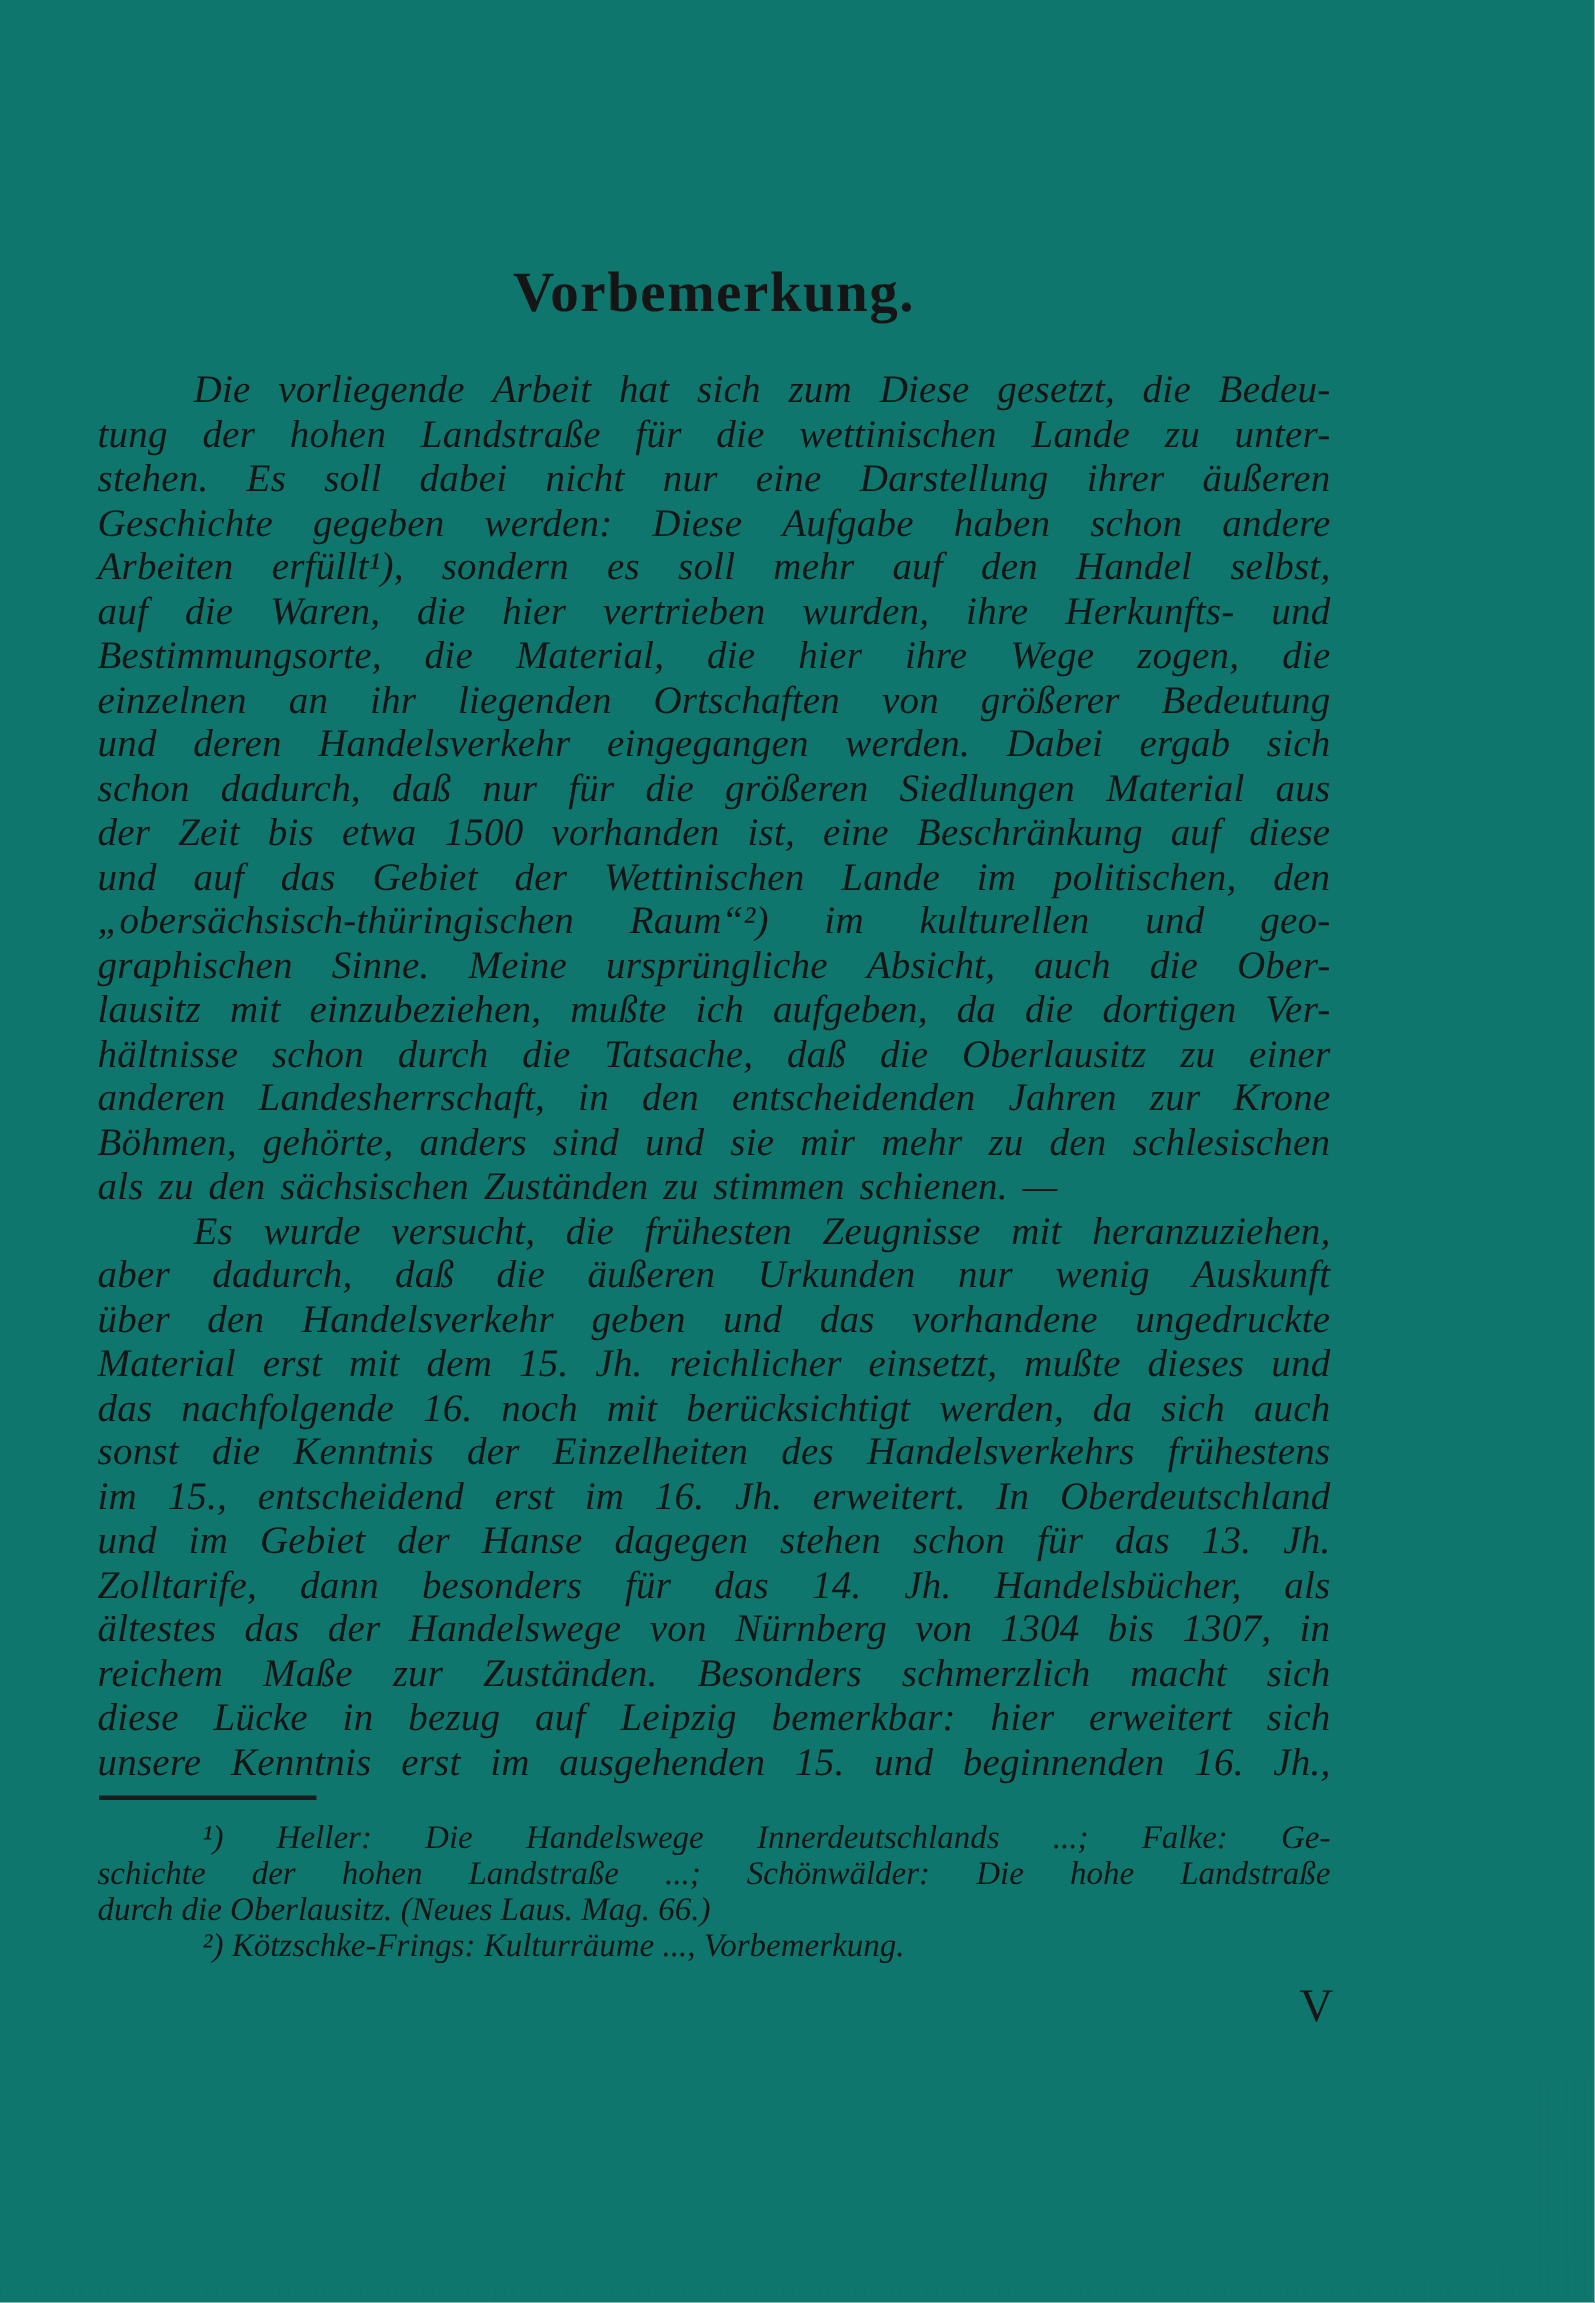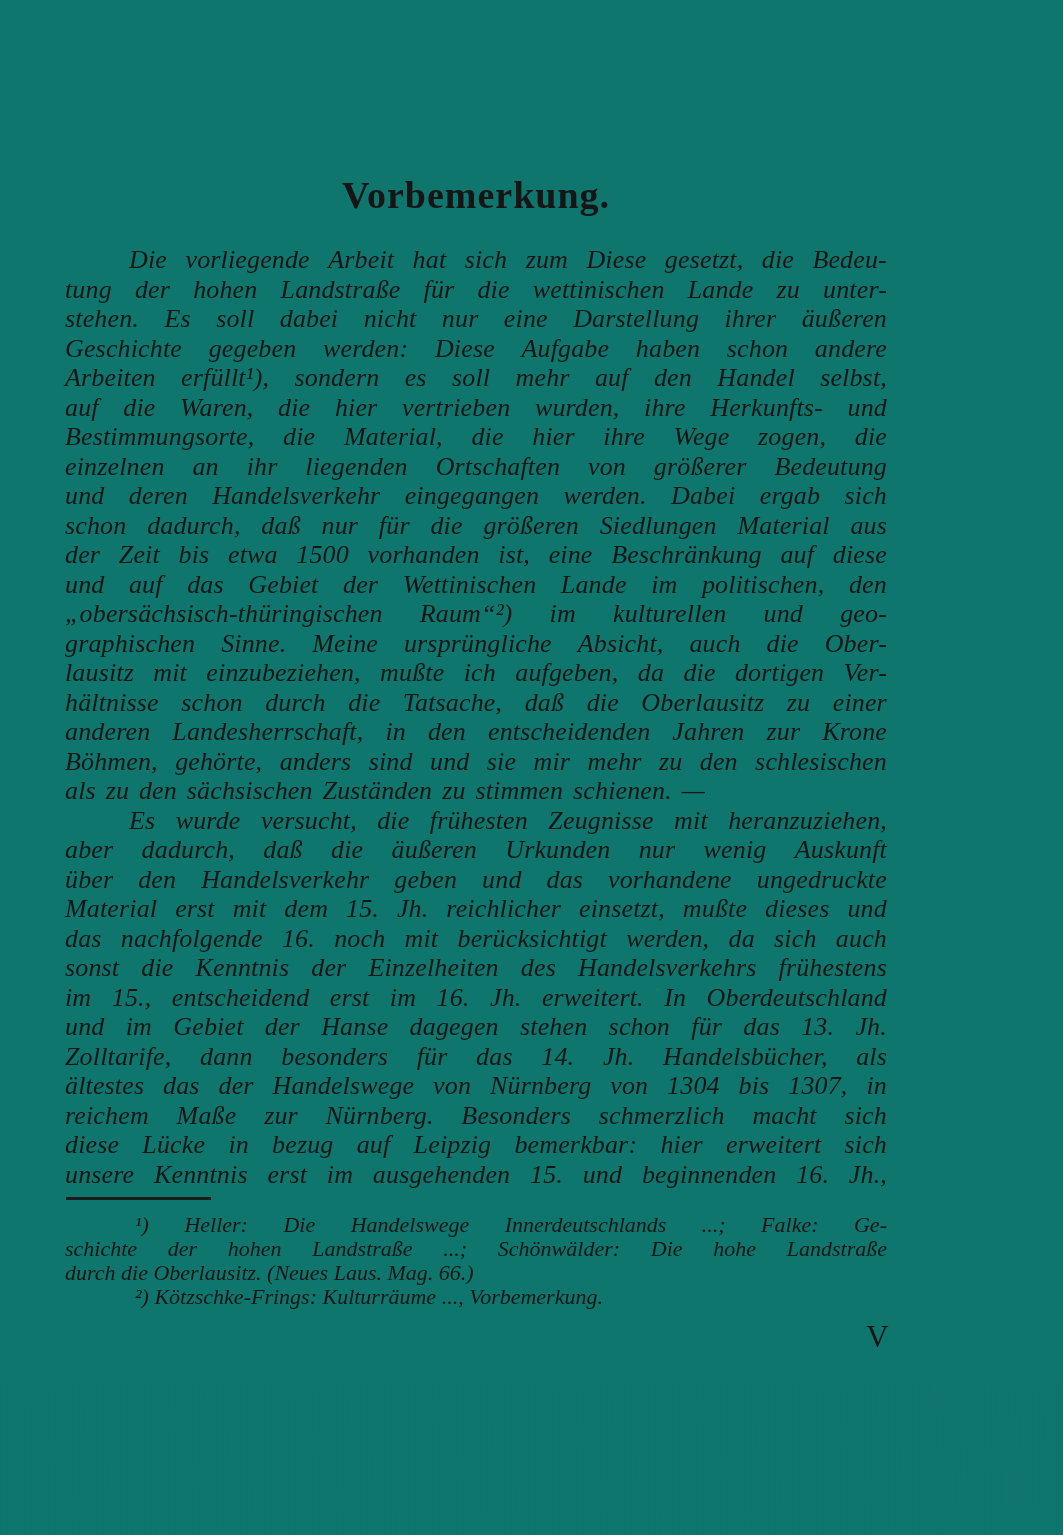--- a/index.html
+++ b/index.html
@@ -423,21 +423,21 @@
           <span>von</span>
           <span>1304</span>
           <span>bis</span>
           <span>1307,</span>
           <span>in</span>
         </div>
         <div class="line">
           <span>reichem</span>
           <span>Maße</span>
           <span>zur</span>
-          <span>Nürnberg.</span>
+          <span>Zuständen.</span>
           <span>Besonders</span>
           <span>schmerzlich</span>
           <span>macht</span>
           <span>sich</span>
         </div>
         <div class="line">
           <span>diese</span>
           <span>Lücke</span>
           <span>in</span>
           <span>bezug</span>

